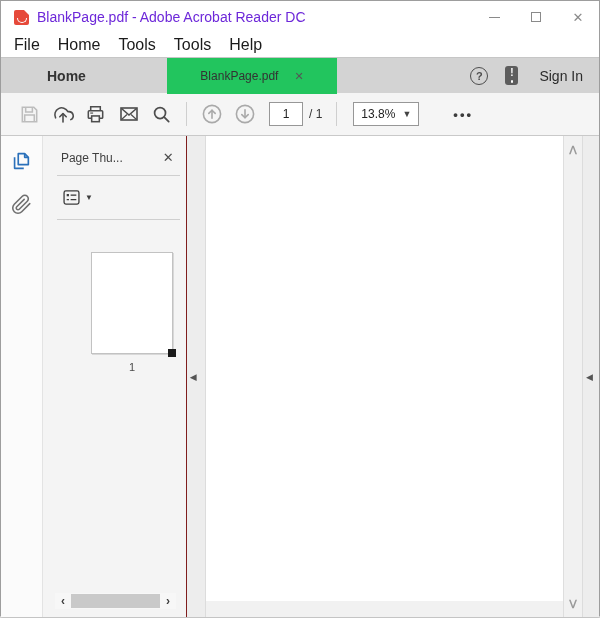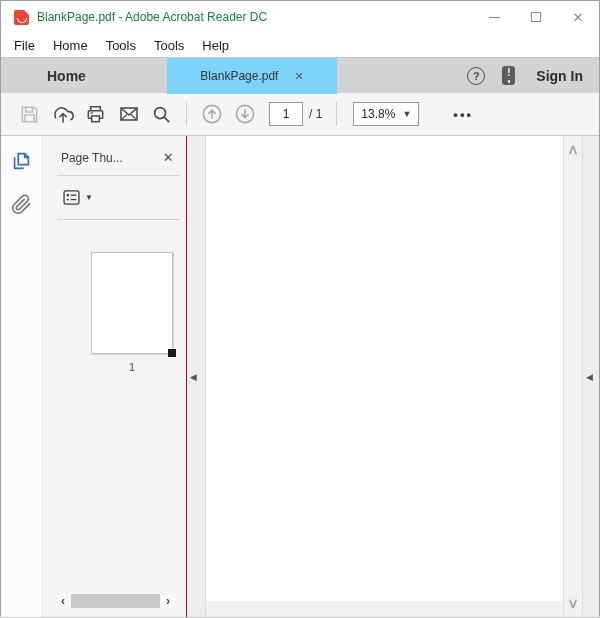--- a/index.html
+++ b/index.html
@@ -4,41 +4,41 @@
 <style>
   * { margin:0; padding:0; box-sizing:border-box; }
   html,body { width:600px; height:618px; background:#e9e9e9; font-family:"Liberation Sans", sans-serif; overflow:hidden; }
   .window { position:relative; width:600px; height:616px; background:#ffffff; border:1px solid #9d9d9d; box-shadow:0 2px 3px rgba(0,0,0,.25); }
 
   
   .titlebar { height:32px; display:flex; align-items:center; padding-left:13px; background:#fff; }
   .applogo { width:15px; height:15px; position:relative; background:#e6493a; border-radius:2px; margin-right:8px; flex:none; }
   .applogo::before { content:""; position:absolute; right:0; top:0; border-style:solid; border-width:0 5px 5px 0; border-color:transparent #fff transparent transparent; }
   .applogo::after { content:""; position:absolute; left:3px; bottom:2px; width:8px; height:4px; border:1.5px solid #fff; border-top:none; border-radius:0 0 6px 6px; }
-  .titletext { font-size:12px; color:#15803d; }
+  .titletext { font-size:14px; color:#6d28d9; }
   .wincontrols { margin-left:auto; display:flex; height:100%; }
   .winbtn { width:42px; height:100%; display:flex; align-items:center; justify-content:center; color:#8a8a8a; }
   .minbar { width:11px; height:1px; background:#8a8a8a; }
   .maxbox { width:10px; height:10px; border:1px solid #8a8a8a; }
   .closeglyph { font-size:13px; line-height:1; }
 
   
-  .menubar { height:24px; display:flex; align-items:center; padding-left:4px; background:#fff; font-size:13px; color:#1b1b1b; }
+  .menubar { height:24px; display:flex; align-items:center; padding-left:4px; background:#fff; font-size:16px; color:#1b1b1b; }
   .menuitem { padding:3px 9px; }
 
   
   .tabbar { position:relative; height:36px; background:#d3d3d3; border-top:1px solid #c6c6c6; display:flex; align-items:stretch;padding-left:28px; }
   .navtab { display:flex; align-items:center; padding:0 18px; font-size:14px; font-weight:700; color:#333; }
-  .doctab { position:absolute; left:166px; top:0; width:170px; height:36px; background:#7dd3fc; display:flex; align-items:center; justify-content:center; gap:16px; font-size:12px; color:#333; }
+  .doctab { position:absolute; left:166px; top:0; width:170px; height:36px; background:#22c55e; display:flex; align-items:center; justify-content:center; gap:16px; font-size:12px; color:#333; }
   .doctab .tclose { color:#555; font-size:11px; }
   .tabbar-right { margin-left:auto; display:flex; align-items:center; gap:17px; padding-right:16px; }
   .qicon { width:18px; height:18px; border:1.6px solid #4d4d4d; border-radius:50%; display:flex; align-items:center; justify-content:center; font-size:11px; font-weight:700; color:#4d4d4d; }
   .phoneicon { width:13px; height:19px; background:#5d5d5d; border-radius:3px; display:flex; flex-direction:column; align-items:center; justify-content:center; color:#fff; font-size:10px; font-weight:700; line-height:1; }
   .phoneicon .dot { width:2.5px; height:2.5px; border-radius:50%; background:#fff; margin-top:2px; }
-  .signin { font-size:14px; font-weight:700; color:#2b2b2b; padding-left:4px; }
+  .signin { font-size:14px; font-weight:400; color:#2b2b2b; padding-left:4px; }
 
   
   .toolbar { height:43px; background:#f5f5f5; border-bottom:1px solid #c9c9c9; display:flex; align-items:center; padding-left:12px; }
   .tbtn { width:33px; height:32px; display:flex; align-items:center; justify-content:center; flex:none; }
   .tbtn svg { display:block; }
   .sep { width:1px; height:24px; background:#cfcfcf; margin:0 8px; flex:none; }
   .pageinput { width:34px; height:24px; border:1px solid #979797; background:#fff; text-align:center; font-size:12px; color:#222; font-family:"Liberation Sans", sans-serif; margin:0 6px 0 8px; }
   .pagetotal { font-size:12px; color:#333; margin-right:6px; }
   .zoombox { width:66px; height:24px; border:1px solid #979797; background:#fff; display:flex; align-items:center; padding:0 7px; margin:0 10px 0 8px; font-size:12px; color:#222; }
   .zoombox .zcaret { margin-left:auto; font-size:9px; color:#444; }

